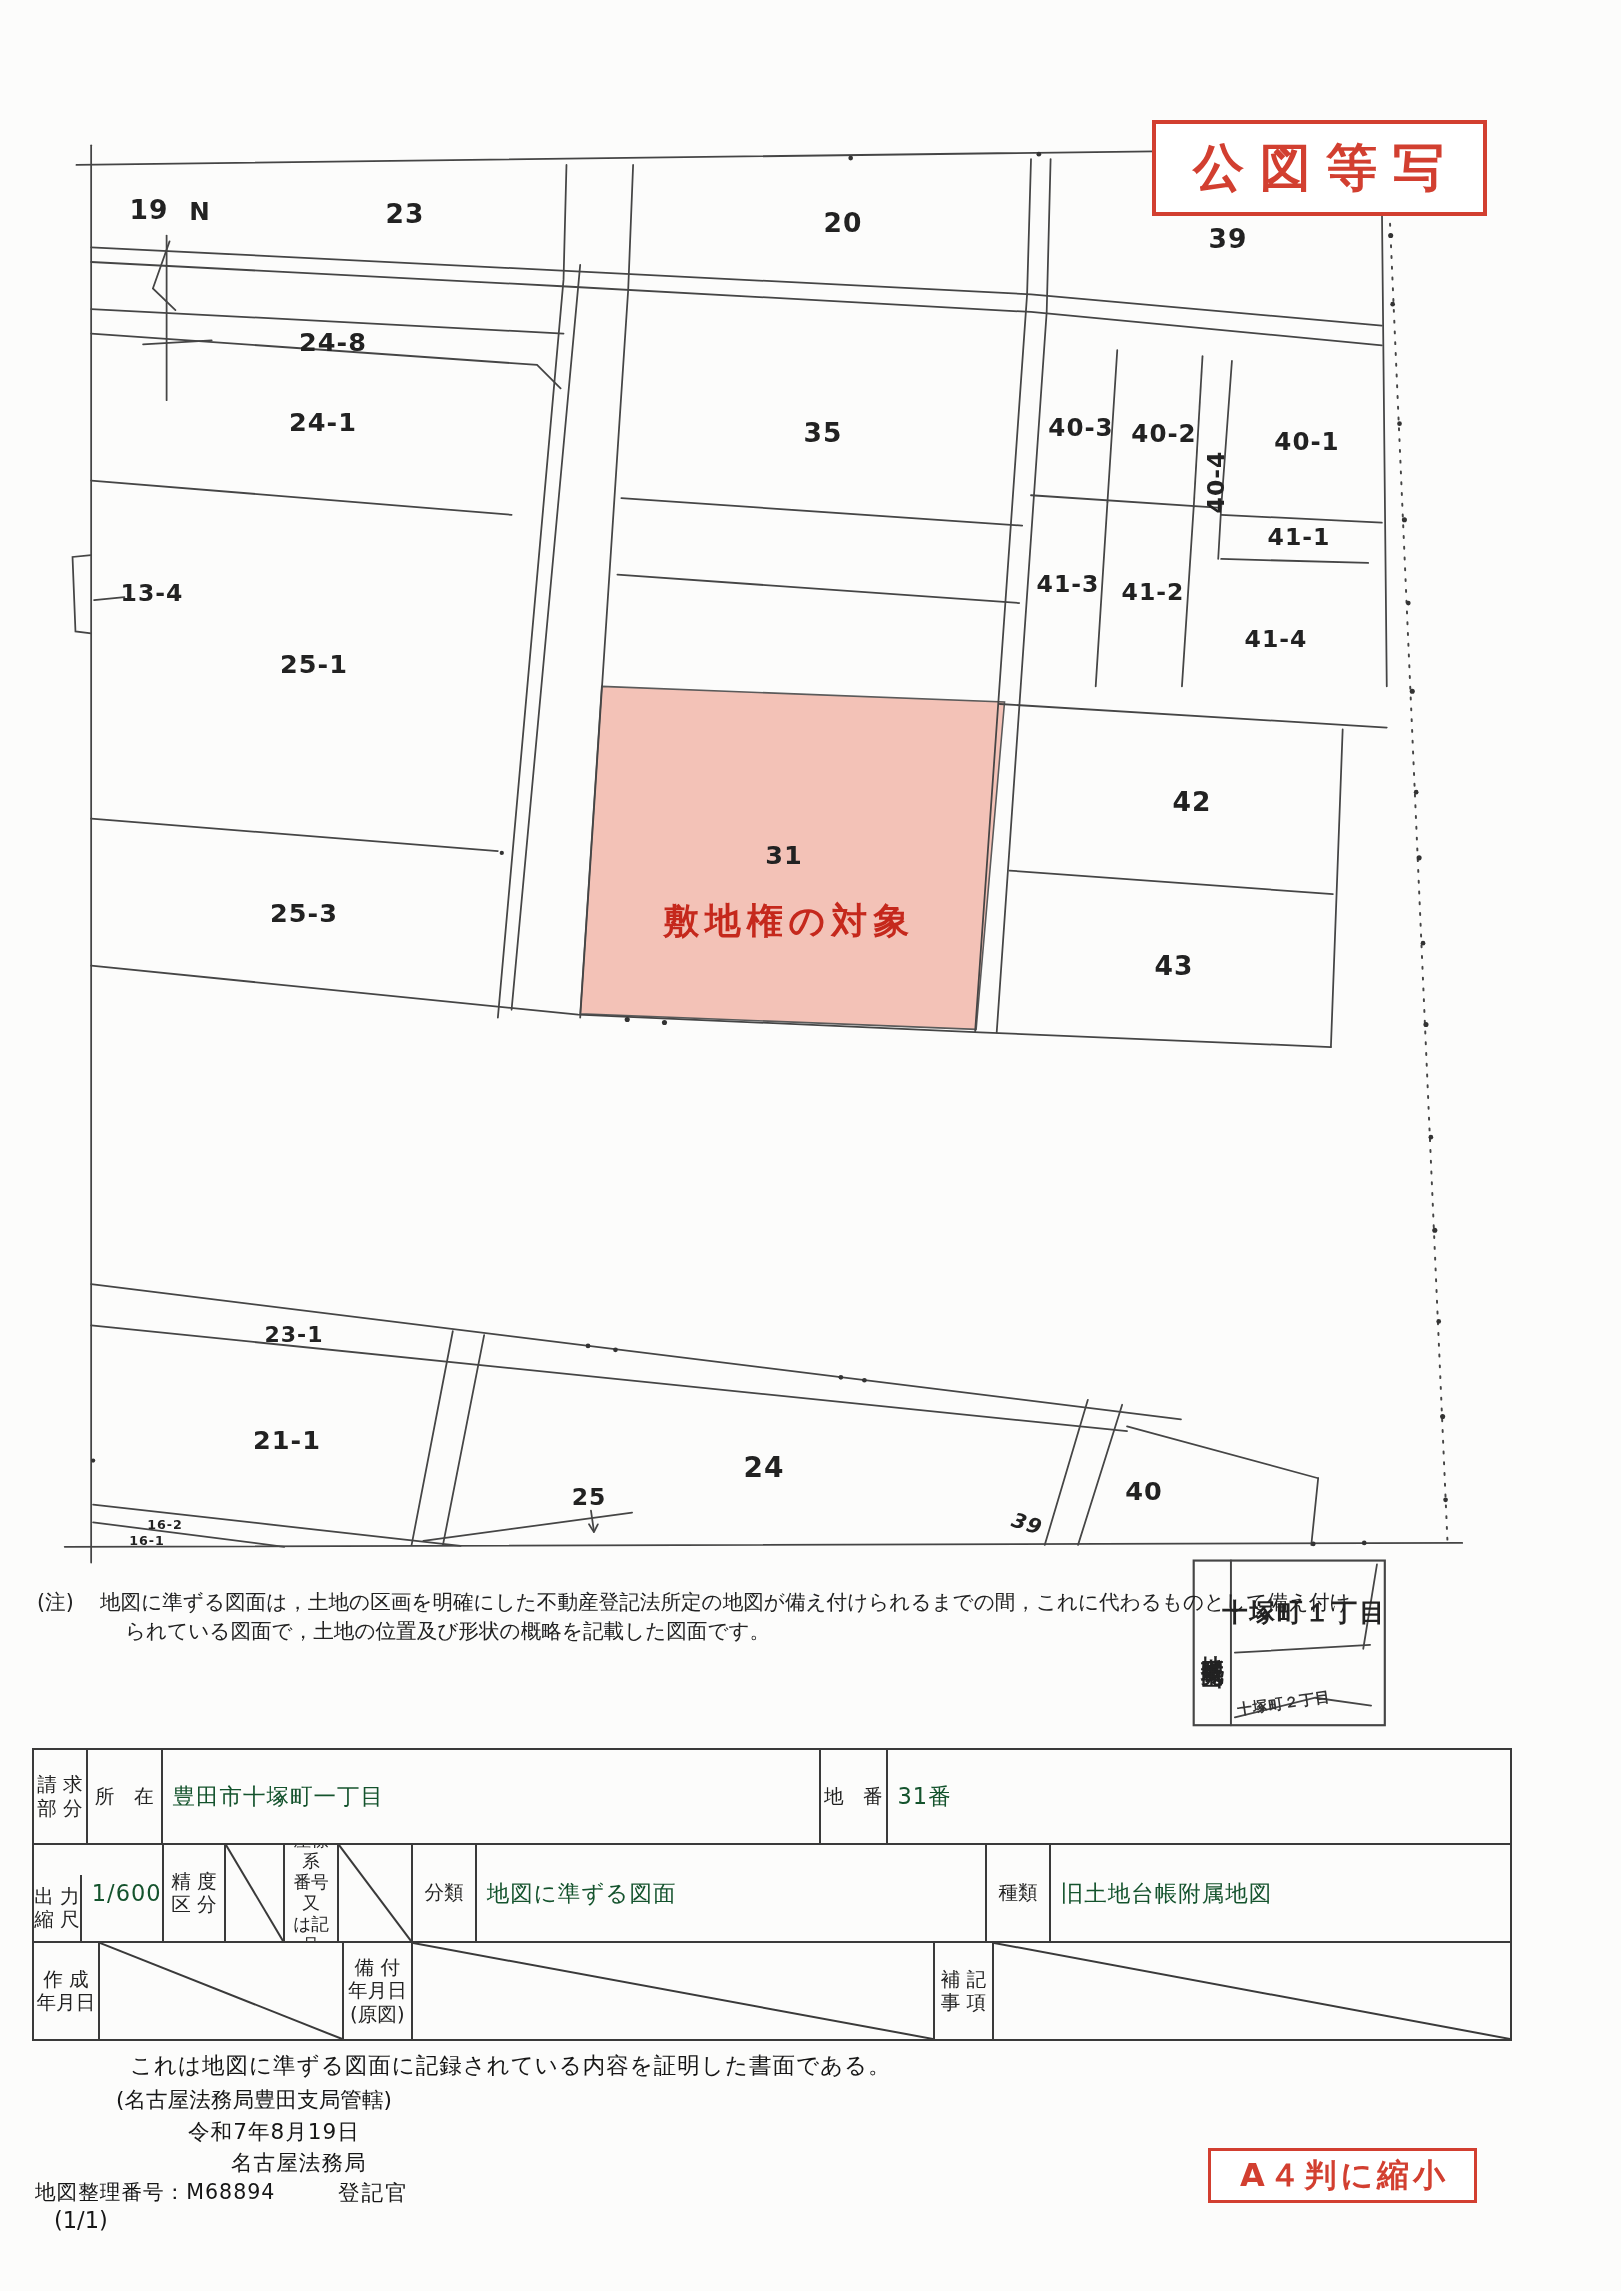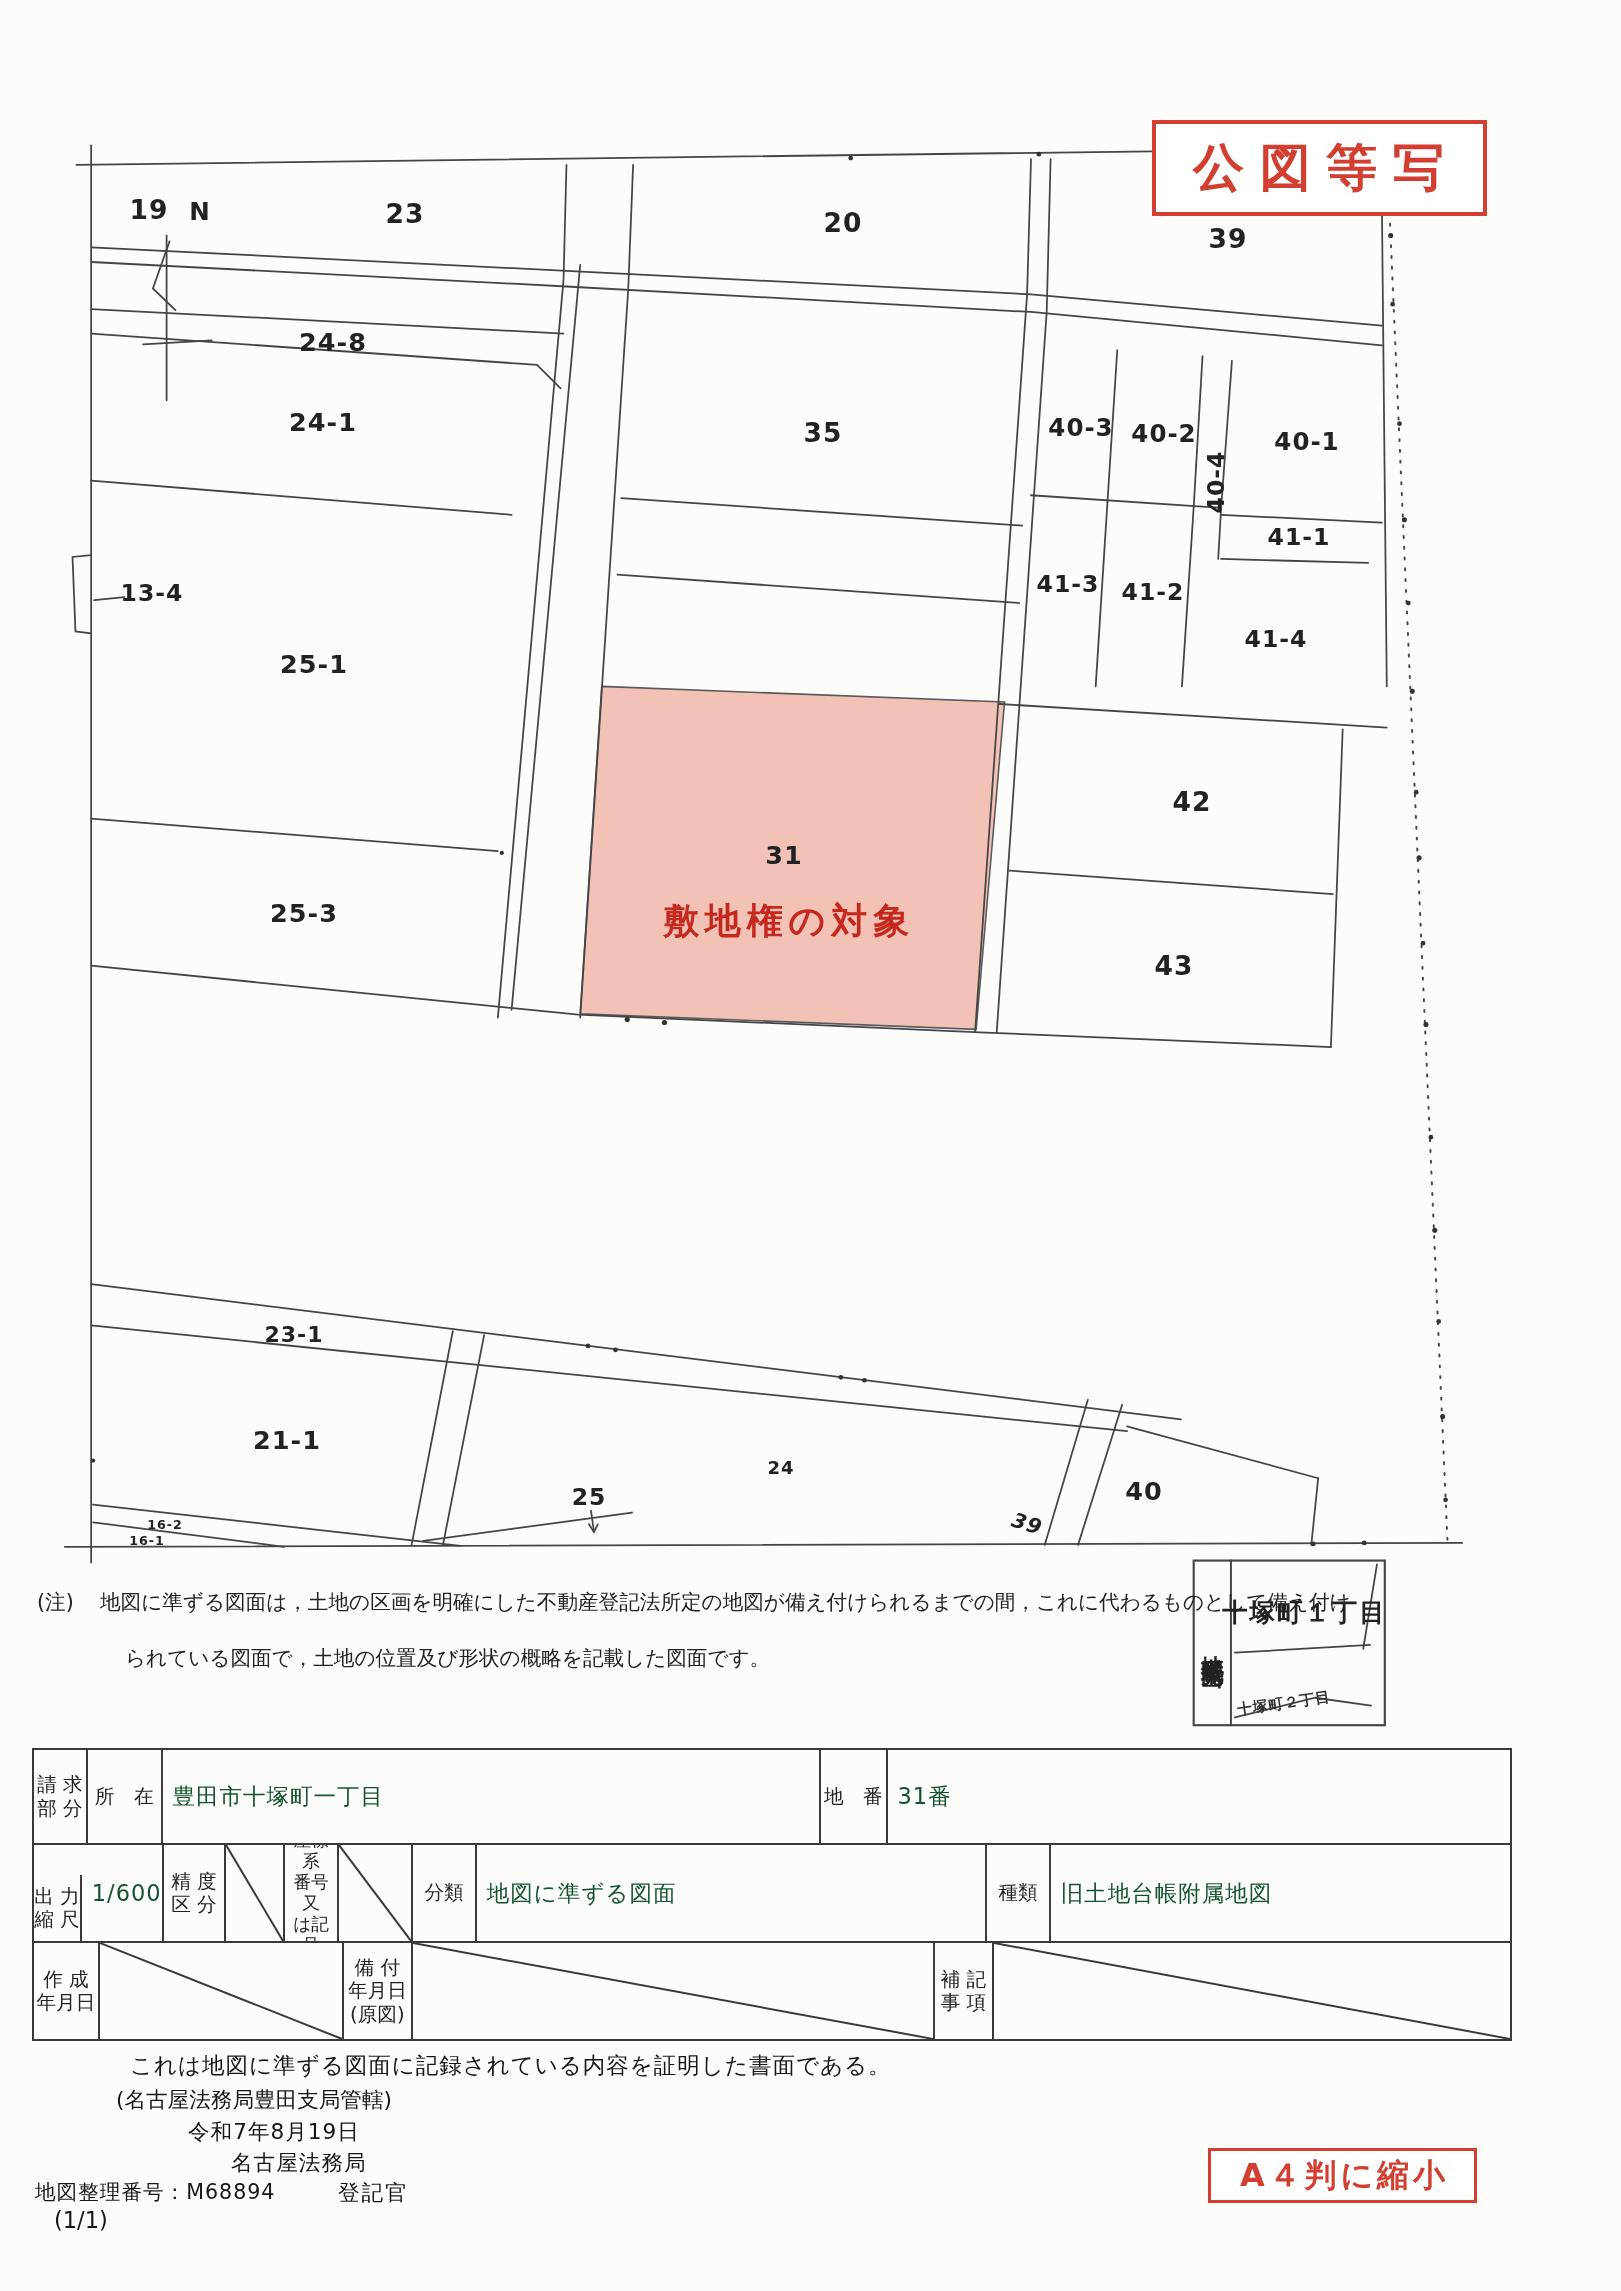--- a/index.html
+++ b/index.html
@@ -24,21 +24,21 @@
   .stamp-bottom{left:1208px;top:2148px;width:269px;height:55px;border-width:3.9px;font-size:32px;letter-spacing:3.9px;padding-left:3.9px;}
   .index-title{
     position:absolute;left:1197px;top:1566px;width:33px;height:155px;
     writing-mode:vertical-rl;text-orientation:upright;font-size:22.5px;letter-spacing:2px;
     display:flex;align-items:center;justify-content:center;color:#222;font-weight:600;
   }
   .index-area2{position:absolute;left:1237px;top:1694px;font-size:14.7px;font-weight:600;color:#333;transform:rotate(-8deg);letter-spacing:1px;}
   .note{position:absolute;left:37px;top:1588px;width:1490px;font-size:20.6px;color:#222;line-height:1.42;}
   .note .p1{display:flex;}
   .note .prefix{flex:0 0 63px;}
-  .note .l2{padding-left:88px;margin-top:27px;}
+  .note .l2{padding-left:88px;}
 
   .doc-table{position:absolute;left:32px;top:1748px;width:1480px;border:2.5px solid #3a3a3a;box-sizing:border-box;}
   .trow{display:flex;width:100%;box-sizing:border-box;}
   .trow.r1{height:93px;}
   .trow.r2{height:98px;border-top:2.5px solid #3a3a3a;}
   .trow.r3{height:98px;border-top:2.5px solid #3a3a3a;}
   .tcell{
     position:relative;box-sizing:border-box;border-right:2px solid #3a3a3a;
     display:flex;align-items:center;justify-content:center;overflow:hidden;
   }
@@ -197,21 +197,21 @@
       <div class="plabel" style="left: 314px; top: 665px; font-size: 25.5px;">25-1</div>
       <div class="plabel" style="left: 1068px; top: 585px; font-size: 23.5px;">41-3</div>
       <div class="plabel" style="left: 1153px; top: 593px; font-size: 23.5px;">41-2</div>
       <div class="plabel" style="left: 1276px; top: 640px; font-size: 23.5px;">41-4</div>
       <div class="plabel" style="left: 784px; top: 856px; font-size: 25.5px;">31</div>
       <div class="plabel" style="left: 1192px; top: 802px; font-size: 26.5px;">42</div>
       <div class="plabel" style="left: 304px; top: 914px; font-size: 25.5px;">25-3</div>
       <div class="plabel" style="left: 1174px; top: 966px; font-size: 26.5px;">43</div>
       <div class="plabel" style="left: 294px; top: 1335px; font-size: 22px;">23-1</div>
       <div class="plabel" style="left: 287px; top: 1441px; font-size: 25.5px;">21-1</div>
-      <div class="plabel" style="left: 781px; top: 1468px; font-size: 18px;">24</div>
+      <div class="plabel" style="left: 764px; top: 1468px; font-size: 28px;">24</div>
       <div class="plabel" style="left: 589px; top: 1498px; font-size: 23.5px;">25</div>
       <div class="plabel" style="left: 1027px; top: 1524px; font-size: 20.6px; transform: translate(-50%, -50%) rotate(18deg); font-style: italic;">39</div>
       <div class="plabel" style="left: 1144px; top: 1492px; font-size: 25.5px;">40</div>
       <div class="plabel" style="left: 165px; top: 1525px; font-size: 12.7px;">16-2</div>
       <div class="plabel" style="left: 147px; top: 1541px; font-size: 12.7px;">16-1</div>
     </div>
 
   <div class="highlight-label" style="left:789px;top:921px;">敷地権の対象</div>
 
   <div class="stamp stamp-top">公図等写</div>

